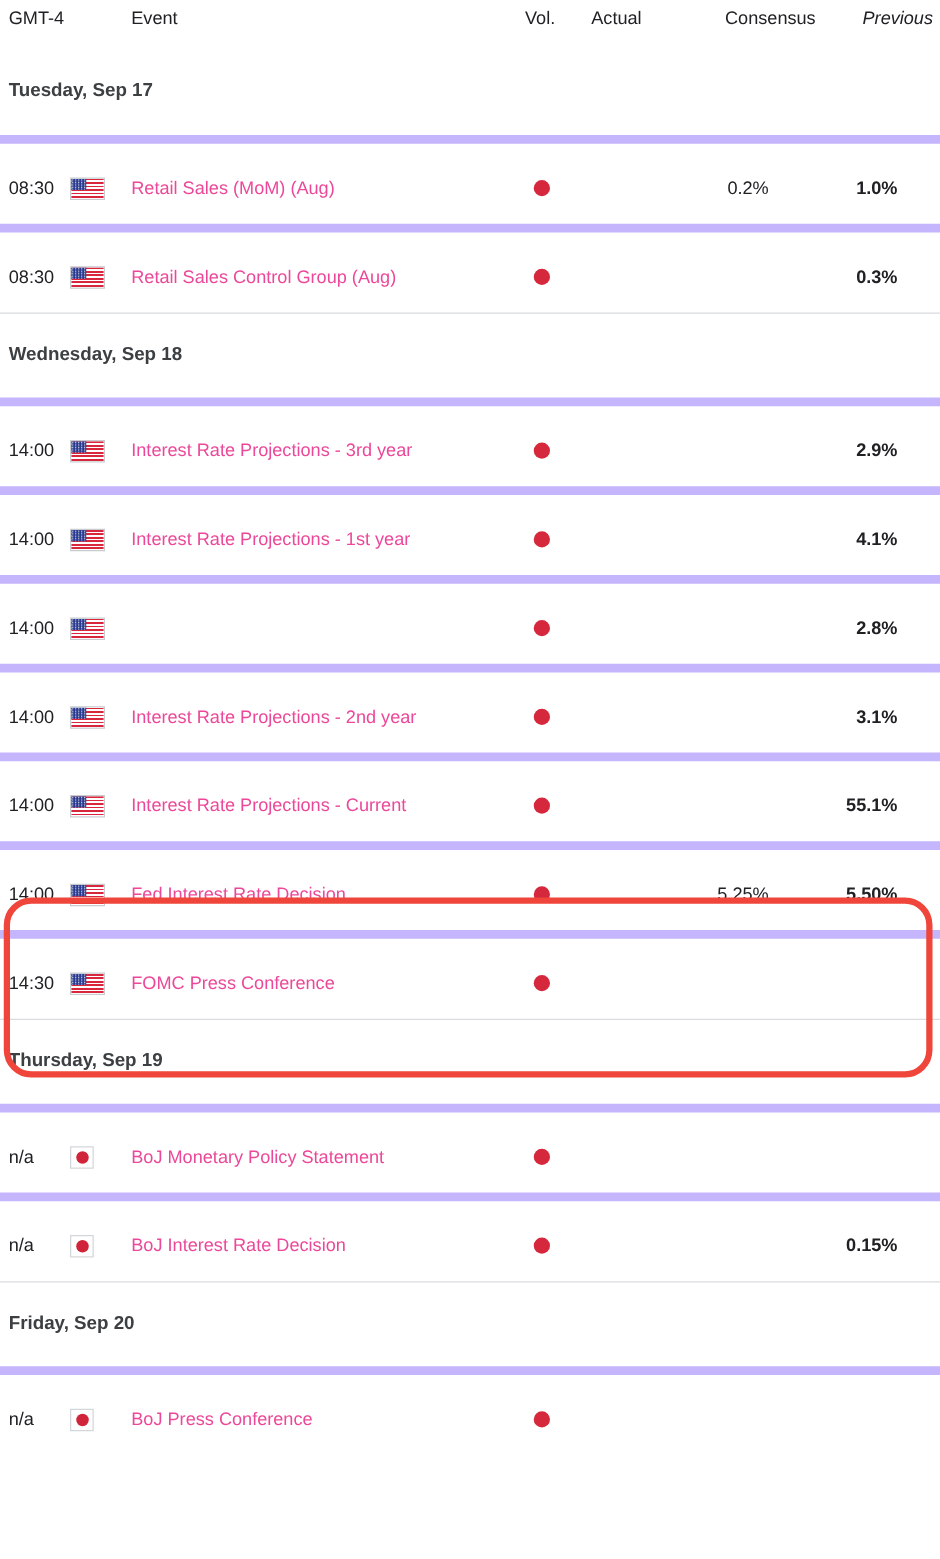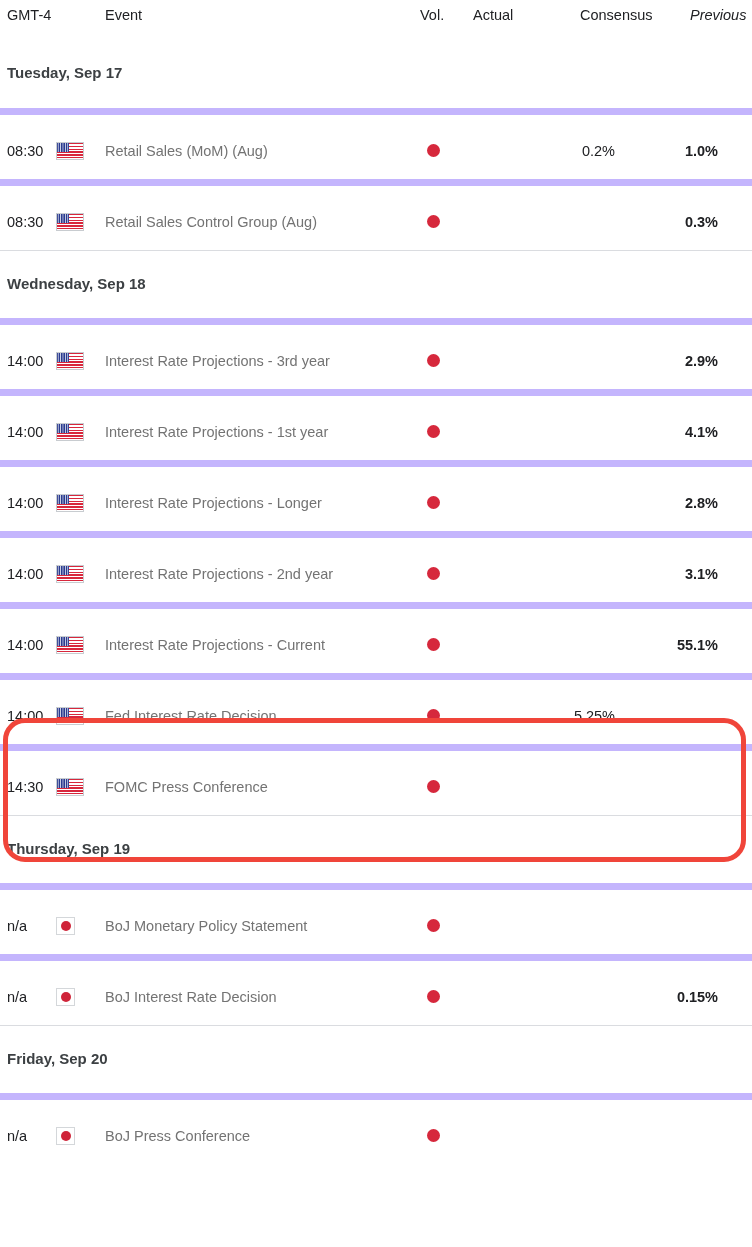--- a/index.html
+++ b/index.html
@@ -63,21 +63,21 @@
   .row .cell {
     position:absolute;
     top:0;
     height:71px;
     display:flex;
     align-items:center;
     white-space:nowrap;
   }
   .c-time   { left:7px;  font-size:14.5px; color:#202124; }
   .c-flag   { left:56px; }
-  .c-event  { left:105px; font-size:14.5px; color:#737373; }
+  .c-event  { left:105px; font-size:14.5px; color:#ec4899; }
   .c-vol    { left:420px; width:26px; justify-content:center; }
   .c-cons   { left:515px; width:100px; justify-content:flex-end;
               font-size:14.5px; color:#202124; }
   .c-prev   { left:618px; width:100px; justify-content:flex-end;
               font-size:14.5px; color:#202124;font-weight:bold; }
 
   
   .flag-us {
     width:28px; height:18px;
     border:1px solid #c8ccd0;
@@ -227,21 +227,20 @@
         <div class="cell c-prev">4.1%</div>
       </div>
       <div class="row">
         <div class="cell c-time">14:00</div>
         <div class="cell c-flag">
           <span class="flag-us">
             <span class="stripes"></span>
             <span class="canton"></span>
           </span>
         </div>
-        <div class="cell c-event">Interest Rate Projections - Longer</div>
         <div class="cell c-vol">
           <span class="vol-dot" style="background: rgb(214, 40, 60);"></span>
         </div>
         <div class="cell c-cons"></div>
         <div class="cell c-prev">2.8%</div>
       </div>
       <div class="row">
         <div class="cell c-time">14:00</div>
         <div class="cell c-flag">
           <span class="flag-us">
@@ -277,20 +276,21 @@
           <span class="flag-us">
             <span class="stripes"></span>
             <span class="canton"></span>
           </span>
         </div>
         <div class="cell c-event">Fed Interest Rate Decision</div>
         <div class="cell c-vol">
           <span class="vol-dot" style="background: rgb(214, 40, 60);"></span>
         </div>
         <div class="cell c-cons">5.25%</div>
+        <div class="cell c-prev">5.50%</div>
       </div>
       <div class="row">
         <div class="cell c-time">14:30</div>
         <div class="cell c-flag">
           <span class="flag-us">
             <span class="stripes"></span>
             <span class="canton"></span>
           </span>
         </div>
         <div class="cell c-event">FOMC Press Conference</div>

